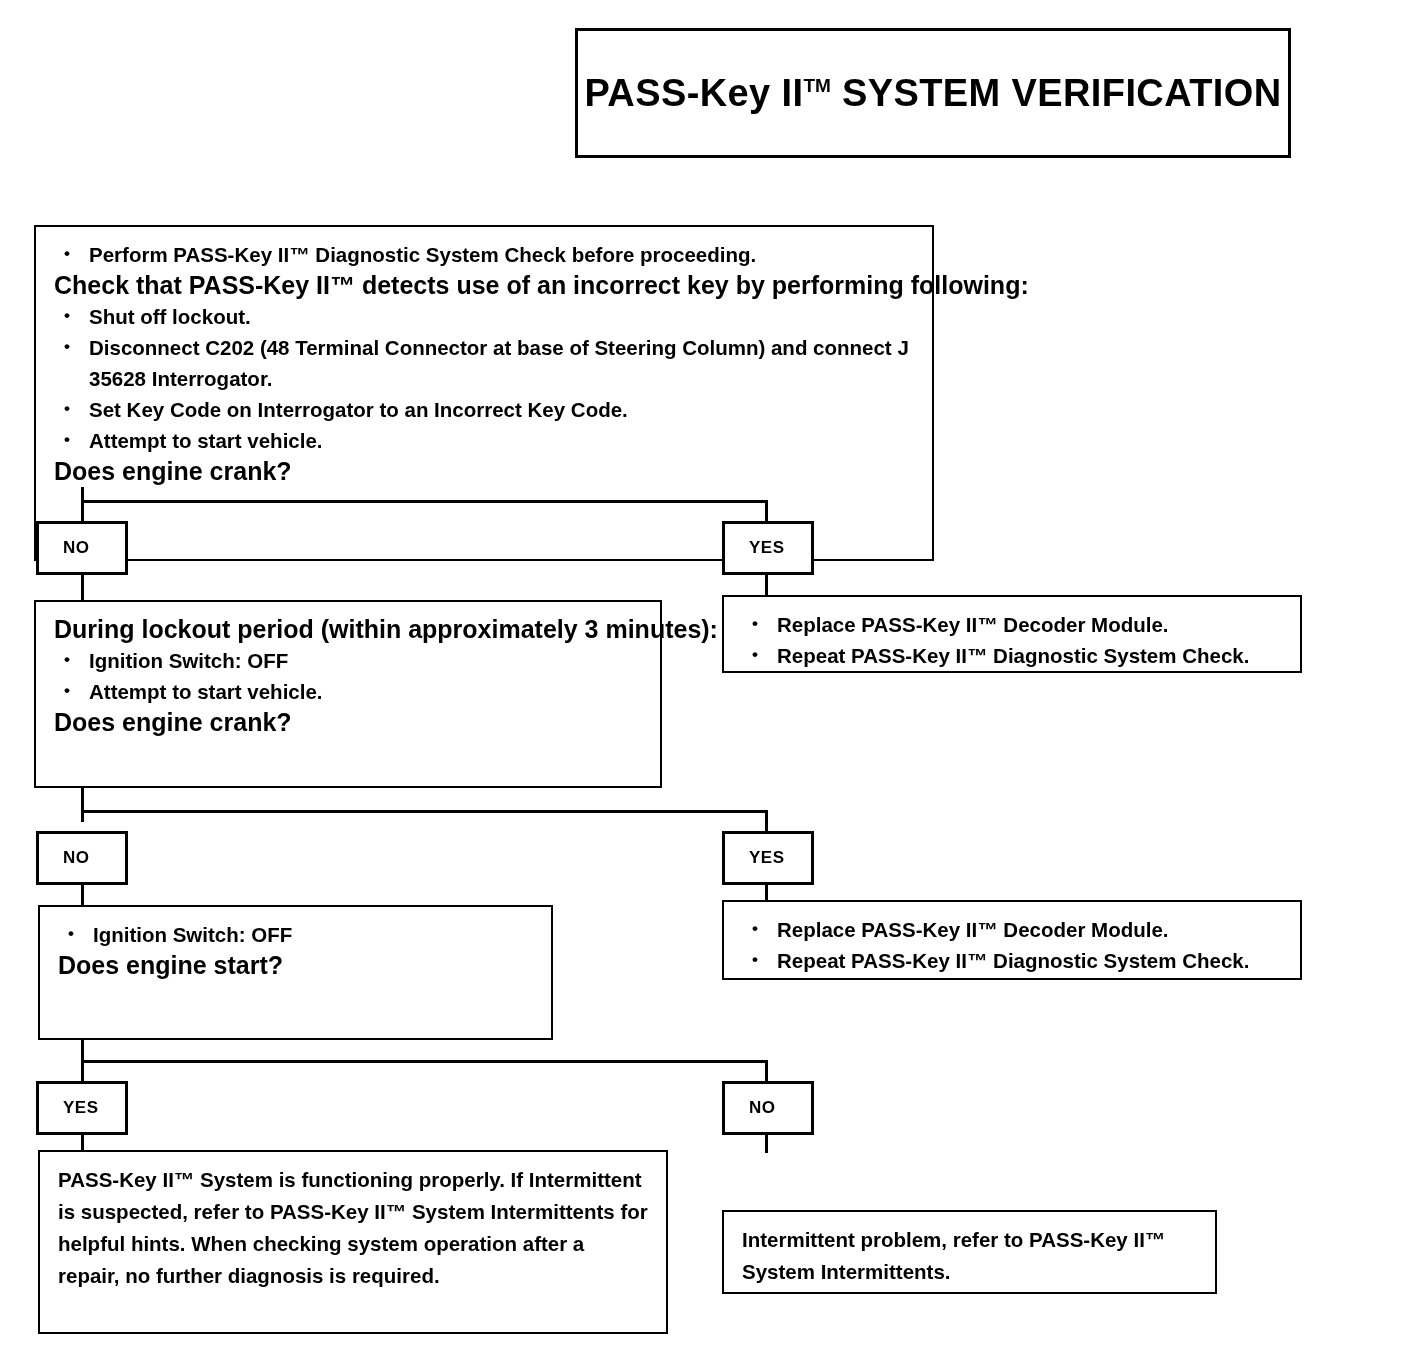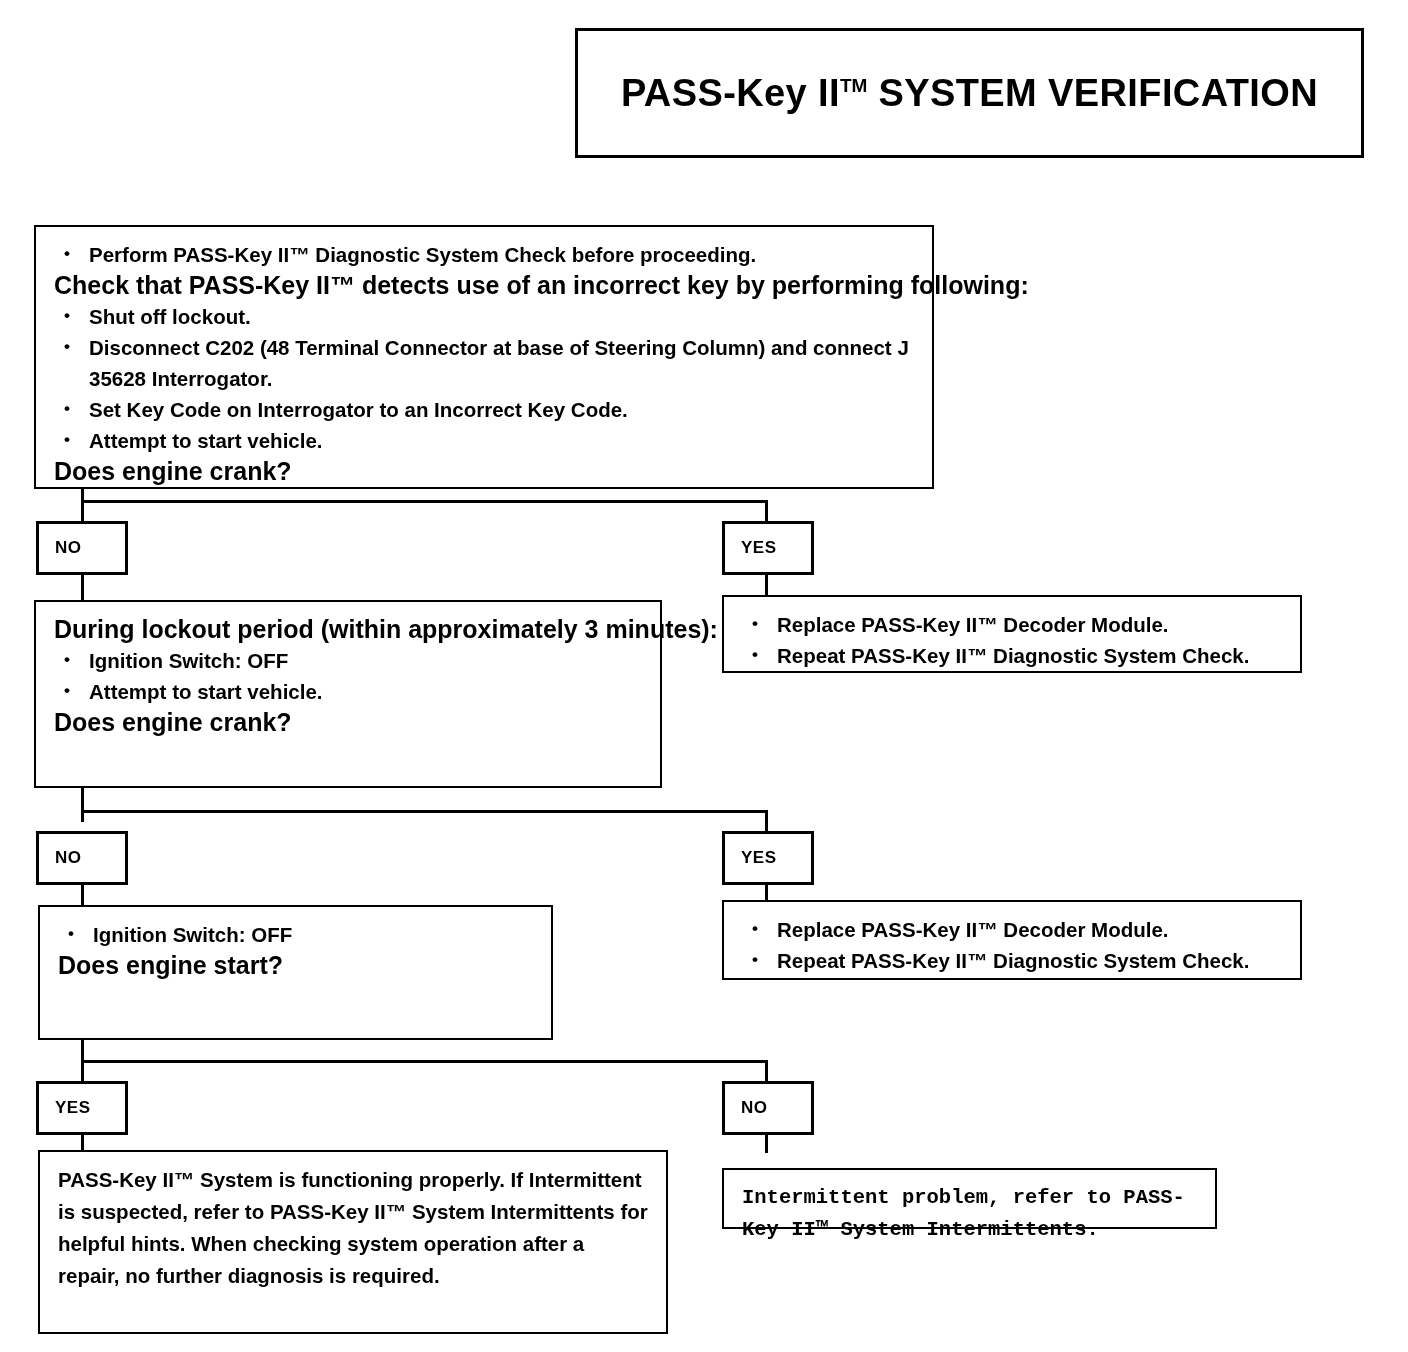--- a/index.html
+++ b/index.html
@@ -22,21 +22,21 @@
     top: 0;
     width: 1408px;
     height: 1352px;
   }
 
   
   .title-box {
     position: absolute;
     left: 575px;
     top: 28px;
-    width: 789px;
+    width: 716px;
     height: 130px;
     border: 3px solid #000;
     box-sizing: border-box;
     display: flex;
     align-items: center;
     justify-content: center;
   }
   .title-text {
     font-size: 38px;
     font-weight: bold;
@@ -98,44 +98,44 @@
     height: 54px;
     border: 3px solid #000;
     box-sizing: border-box;
     background: #fff;
     display: flex;
     align-items: center;
   }
   .decision span {
     font-size: 17px;
     font-weight: bold;
-    padding-left: 16px;
+    padding-left: 24px;
     letter-spacing: 0.5px;
   }
 
   
   .vline {
     position: absolute;
     width: 3px;
     background: #000;
   }
   .hline {
     position: absolute;
     height: 3px;
     background: #000;
   }
 
   
-  #box-step1   { left: 34px;  top: 225px;  width: 900px;  height: 264px; }
+  #box-step1   { left: 34px;  top: 225px;  width: 900px;  height: 336px; }
   #box-lockout { left: 34px;  top: 600px;  width: 628px;  height: 188px; }
   #box-decoder1{ left: 722px; top: 595px;  width: 580px;  height: 78px; }
   #box-wait    { left: 38px;  top: 905px;  width: 515px;  height: 135px; }
   #box-decoder2{ left: 722px; top: 900px;  width: 580px;  height: 80px; }
   #box-final-ok{ left: 38px;  top: 1150px; width: 630px;  height: 184px; }
-  #box-final-int{left: 722px; top: 1168px; width: 495px;  height: 61px; font-family: Liberation Mono, monospace; }
+  #box-final-int{left: 722px; top: 1210px; width: 495px;  height: 84px; }
 
   #dec-no-1  { left: 36px;  top: 521px; }
   #dec-yes-1 { left: 722px; top: 521px; }
   #dec-no-2  { left: 36px;  top: 831px; }
   #dec-yes-2 { left: 722px; top: 831px; }
   #dec-yes-3 { left: 36px;  top: 1081px; }
   #dec-no-3  { left: 722px; top: 1081px; }
 </style>
 </head>
 <body>

